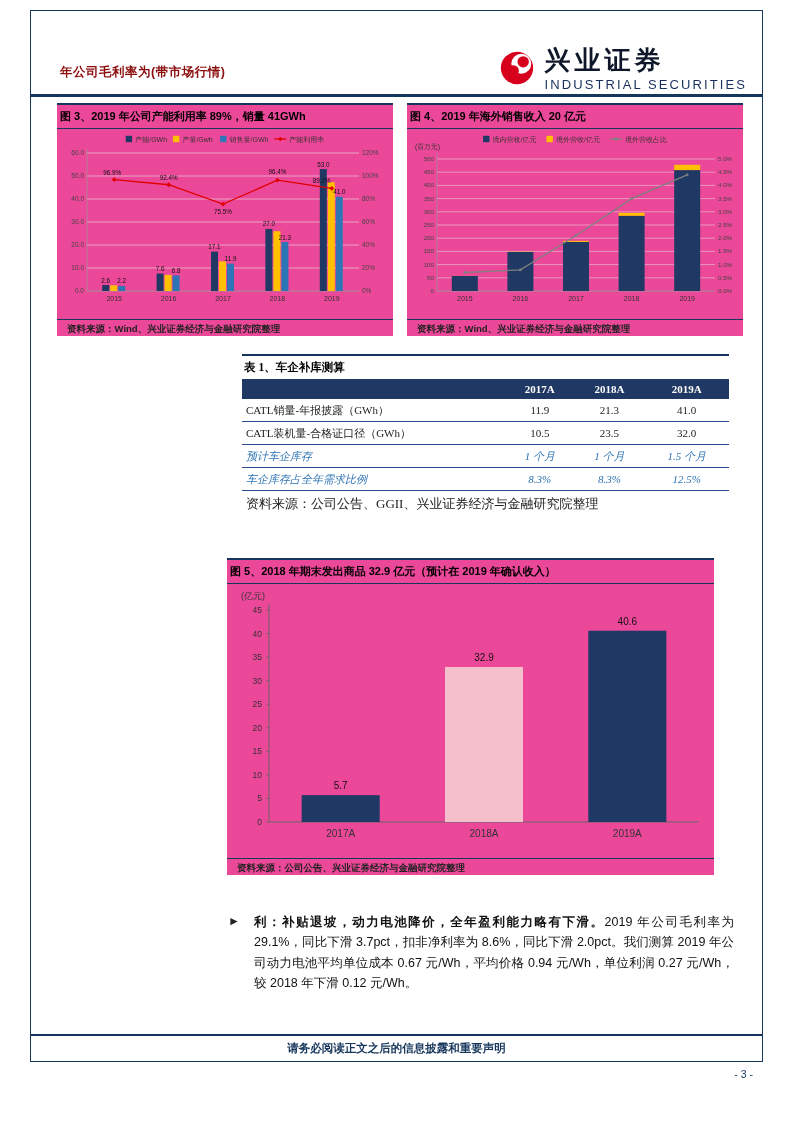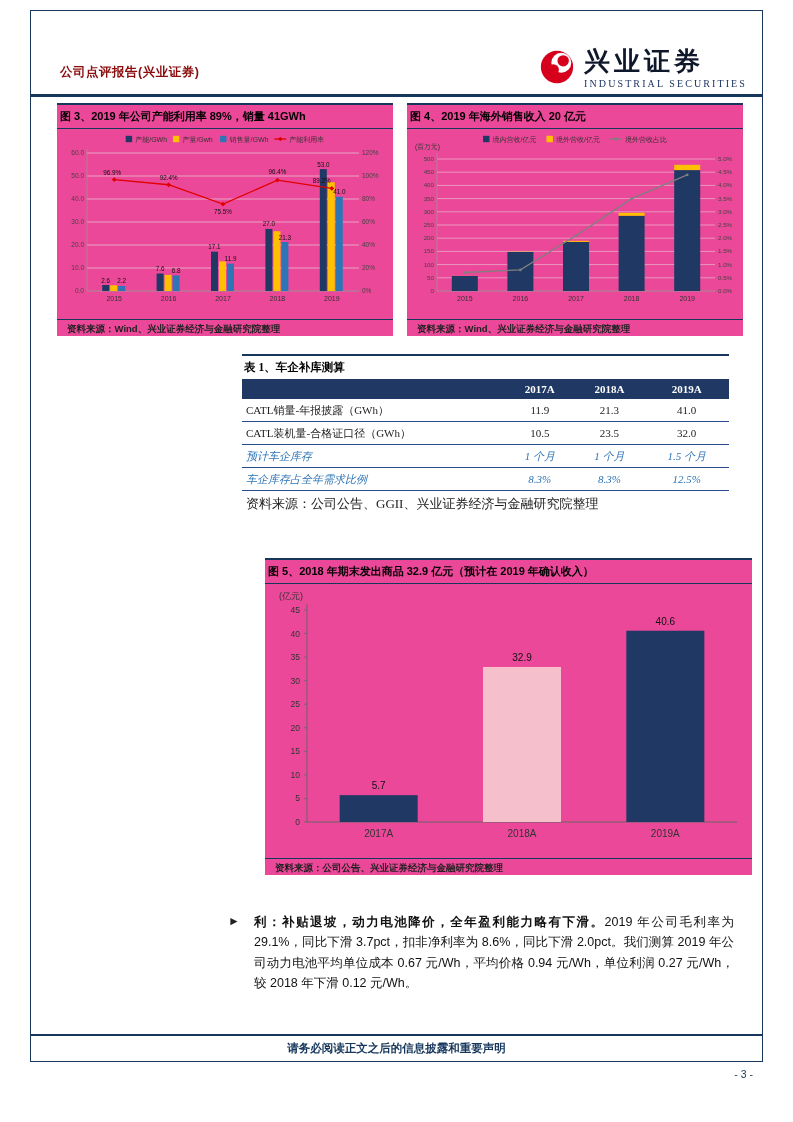--- a/index.html
+++ b/index.html
@@ -5,27 +5,27 @@
   * { margin:0; padding:0; box-sizing:border-box; }
   html,body { background:#ffffff; }
   body { width:793px; height:1122px; font-family:"Liberation Sans","DejaVu Sans",sans-serif; color:#222; }
   .page { position:relative; width:793px; height:1122px; background:#fff; overflow:hidden; }
   .frame { position:absolute; left:30px; top:10px; width:733px; height:1052px; border:1.5px solid #16365C; pointer-events:none; }
 
   .header-left { position:absolute; left:60px; top:64px; font-size:12.5px; font-weight:bold; color:#8B0D0D; letter-spacing:0.5px; }
   .logo { position:absolute; right:46px; top:48px; display:flex; align-items:center; gap:8px; }
   .logo-text { display:flex; flex-direction:column; }
   .brand-name { font-family:"Liberation Serif","DejaVu Serif",serif; font-size:26px; font-weight:bold; color:#0f172a; letter-spacing:4px; line-height:1; }
-  .brand-sub { font-size:10px; color:#172F5F; letter-spacing:2.1px; margin-top:3px;font-family:Liberation Serif, serif; }
+  .brand-sub { font-size:13px; color:#172F5F; letter-spacing:2.1px; margin-top:3px; }
   .header-rule { position:absolute; left:30px; top:94px; width:733px; height:3px; background:#16365C; }
 
   .fig { position:absolute; background:#ec4899; }
   .figA { left:57px; top:103px; width:336px; }
   .figB { left:407px; top:103px; width:336px; }
-  .figC { left:227px; top:558px; width:487px;margin-left:38px; }
+  .figC { left:227px; top:558px; width:487px; }
   .fig-title { font-size:11px; font-weight:bold; color:#000; padding:4px 3px; border-top:2px solid #16365C; border-bottom:1.5px solid #16365C; white-space:nowrap; overflow:hidden; }
   .fig svg { display:block; font-family:inherit; }
   .fig-source { border-top:1px solid #16365C; margin-top:2px; padding:3px 0 0 10px; font-size:9.5px; color:#222;font-weight:bold; }
 
   .table-sec { position:absolute; left:242px; top:354px; width:487px;font-family:Liberation Serif, serif; }
   .tbl-title { font-size:11.5px; font-weight:bold; color:#000; padding:4px 2px; border-top:2px solid #16365C; }
   table.tbl { width:100%; border-collapse:collapse; font-size:11px; }
   table.tbl th { background:#1F3864; color:#fff; font-weight:bold; text-align:center; padding:4px 4px; font-size:11px; }
   table.tbl th.label-col { width:54%; }
   table.tbl td { padding:3.5px 4px; border-bottom:1px solid #2B4C8C; }
@@ -43,21 +43,21 @@
   .footer-rule { position:absolute; left:30px; top:1034px; width:733px; height:2px; background:#16365C; }
   .disclaimer { position:absolute; left:30px; top:1041px; width:733px; text-align:center; font-weight:bold; color:#16365C; font-size:11.5px; }
   .pagenum { position:absolute; top:1068px; right:40px; font-size:10.5px; color:#16365C; }
 </style>
 </head>
 <body>
 
 <div class="page">
   <div class="frame"></div>
 
-  <div class="header-left">公司点评报告(兴业证券)</div>
+  <div class="header-left">年公司毛利率为(带市场行情)</div>
 
   <div class="logo">
     <span class="logo-mark">
       <svg viewBox="0 0 40 40" width="38" height="38" aria-hidden="true">
         <circle cx="20" cy="20" r="17" fill="#D6001C"></circle>
         <circle cx="24.5" cy="15.5" r="10.5" fill="#ffffff"></circle>
         <circle cx="26.5" cy="13.5" r="6" fill="#D6001C"></circle>
         <circle cx="16" cy="23" r="6" fill="#D6001C"></circle>
       </svg>
     </span>

